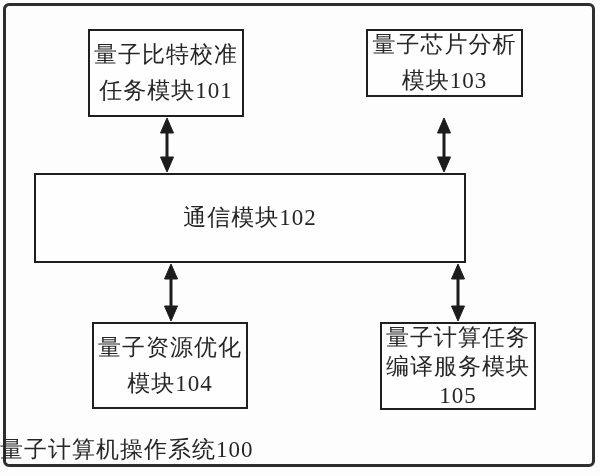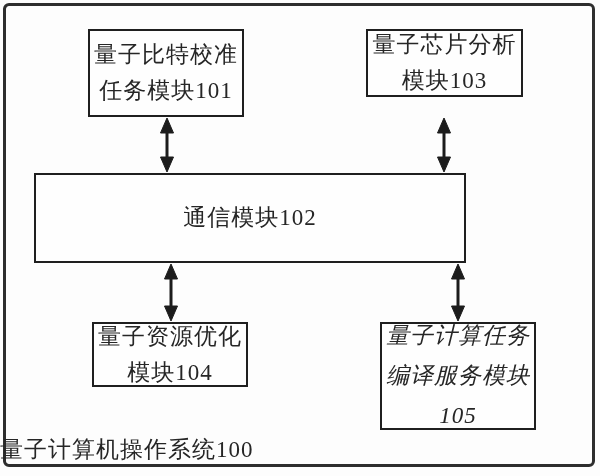--- a/index.html
+++ b/index.html
@@ -30,22 +30,22 @@
     justify-content: center;
     text-align: center;
     white-space: pre-line;
     font-size: 23px;
     letter-spacing: 1px;
     line-height: 36px;
   }
   #box101 { left: 88px;  top: 29px;  width: 156px; height: 88px; }
   #box103 { left: 366px; top: 29px;  width: 157px; height: 68px; }
   #box102 { left: 34px;  top: 173px; width: 432px; height: 90px; }
-  #box104 { left: 92px;  top: 322px; width: 156px; height: 65px; }
-  #box105 { left: 380px; top: 322px; width: 156px; height: 108px; line-height: 40px; font-style: italic; }
+  #box104 { left: 92px;  top: 322px; width: 156px; height: 87px; }
+  #box105 { left: 380px; top: 322px; width: 156px; height: 88px; line-height: 29px; }
   .system-label {
     position: absolute;
     left: 0; top: 434px;
     width: 600px;
     text-align: left;
     font-size: 23px;
     letter-spacing: 1px;
   }
   .arrows-overlay {
     position: absolute;

